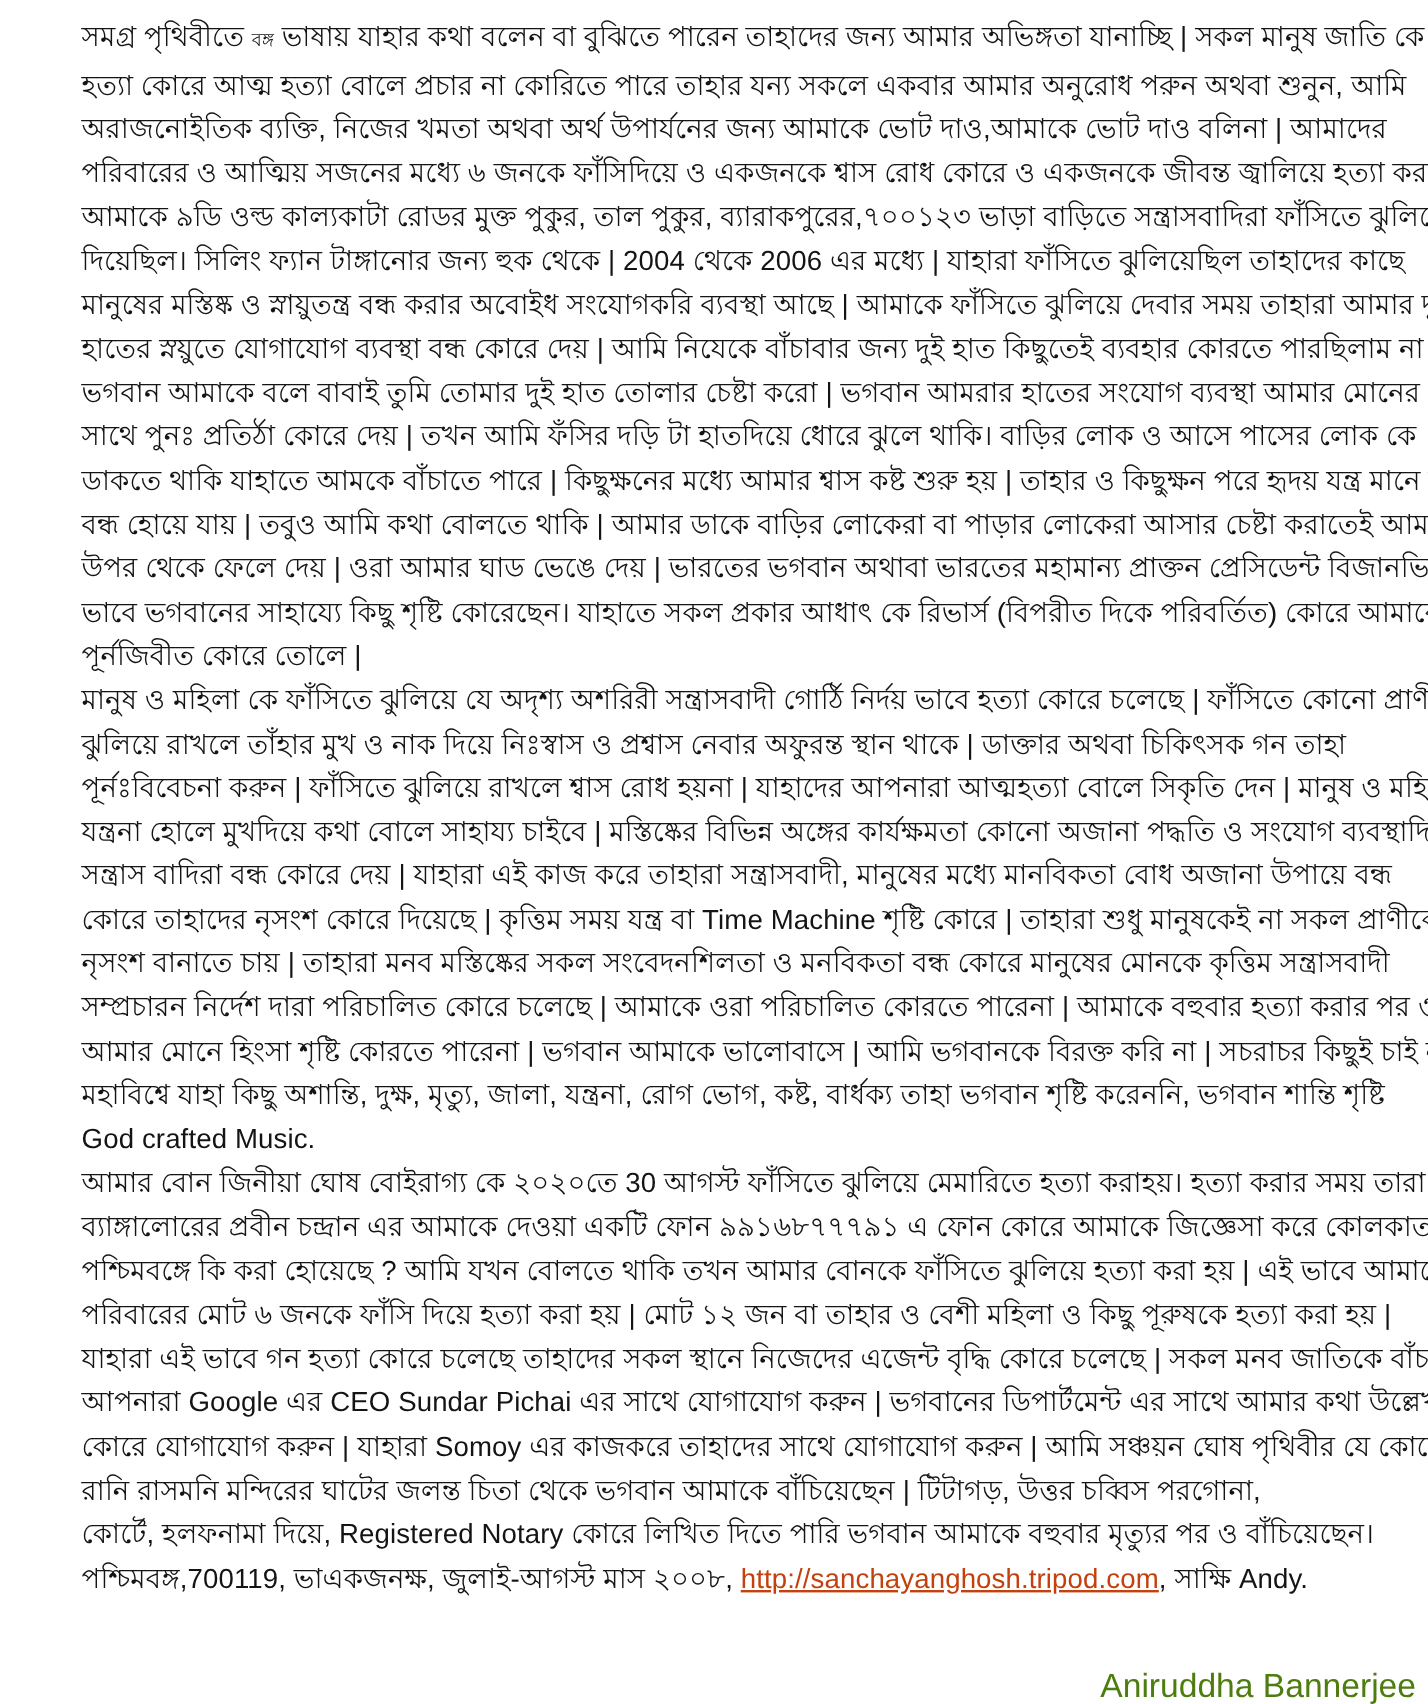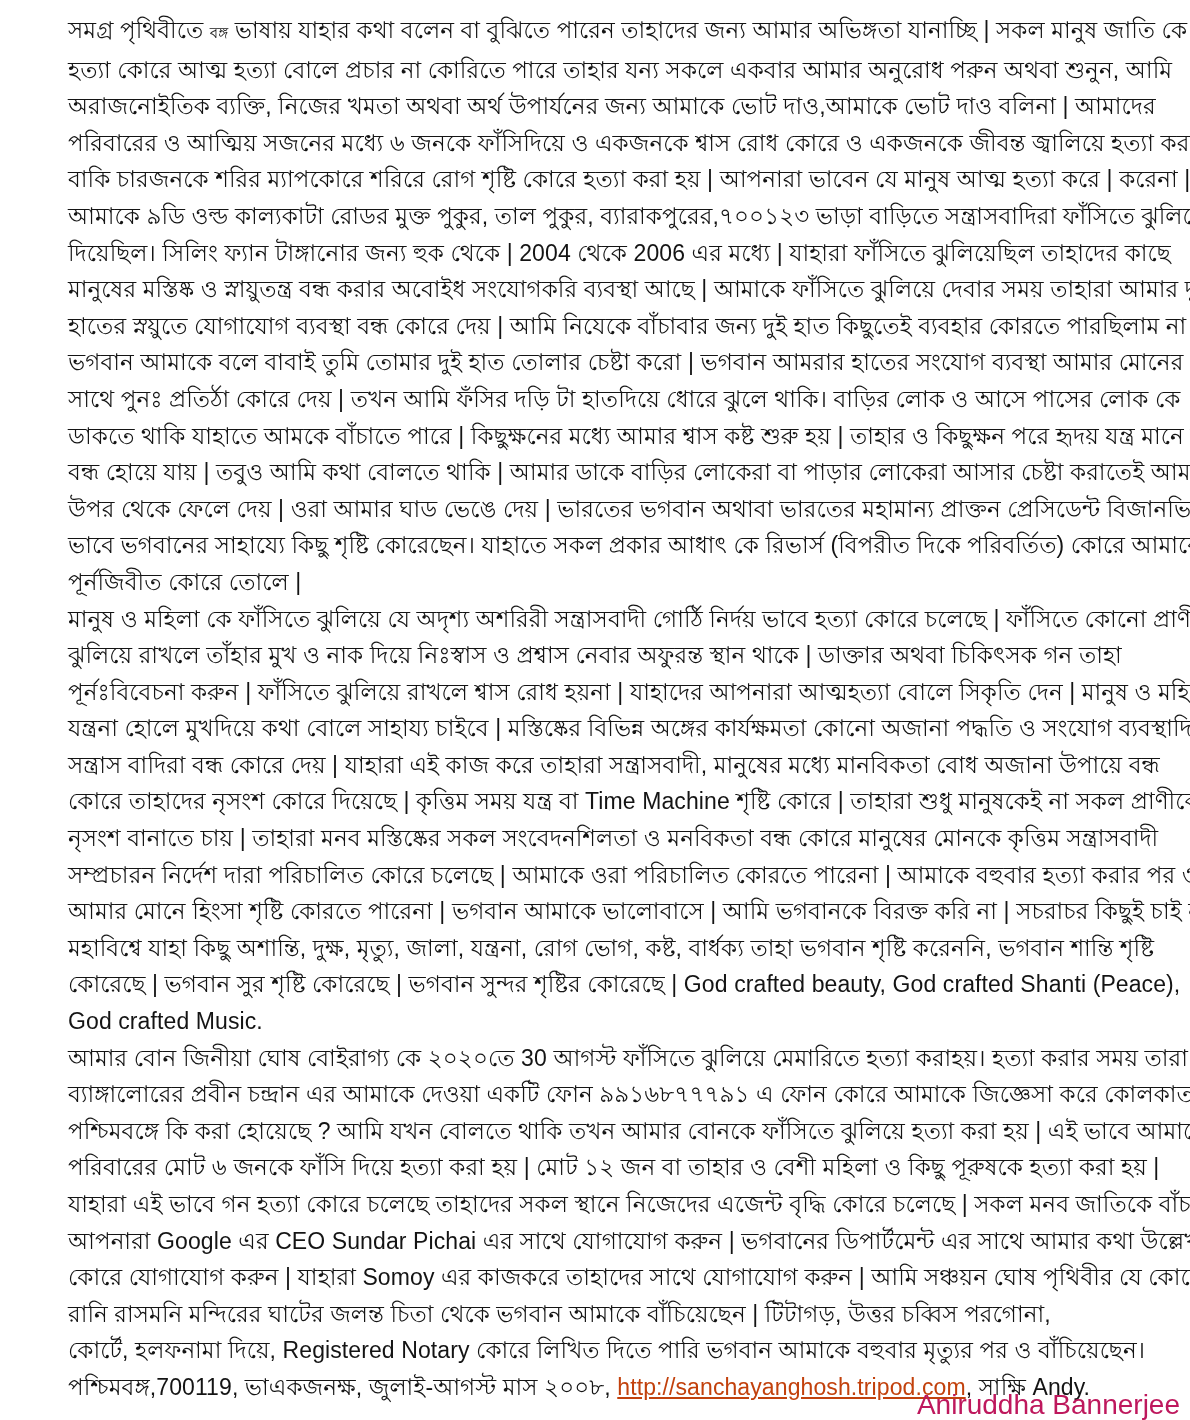--- a/index.html
+++ b/index.html
@@ -44,21 +44,20 @@
 </head>
 <body>
 
 <div class="page">
 
   <p class="line"><span>সমগ্র পৃথিবীতে </span><span class="small-word">বঙ্গ</span><span> ভাষায় যাহার কথা বলেন বা বুঝিতে পারেন তাহাদের জন্য আমার অভিঙ্গতা যানাচ্ছি | সকল মানুষ জাতি কে</span></p>
 
   <p class="line">হত্যা কোরে আত্ম হত্যা বোলে প্রচার না কোরিতে পারে তাহার যন্য সকলে একবার আমার অনুরোধ পরুন অথবা শুনুন, আমি</p>
   <p class="line">অরাজনোইতিক ব্যক্তি, নিজের খমতা অথবা অর্থ উপার্যনের জন্য আমাকে ভোট দাও,আমাকে ভোট দাও বলিনা | আমাদের</p>
   <p class="line">পরিবারের ও আত্মিয় সজনের মধ্যে ৬ জনকে ফাঁসিদিয়ে ও একজনকে শ্বাস রোধ কোরে ও একজনকে জীবন্ত জ্বালিয়ে হত্যা করাহয় |</p>
-  <p class="line">বাকি চারজনকে শরির ম্যাপকোরে শরিরে রোগ শৃষ্টি কোরে হত্যা করা হয় | আপনারা ভাবেন যে মানুষ আত্ম হত্যা করে | করেনা |</p>
   <p class="line">আমাকে ৯ডি ওল্ড কাল্যকাটা রোডর মুক্ত পুকুর, তাল পুকুর, ব্যারাকপুরের,৭০০১২৩ ভাড়া বাড়িতে সন্ত্রাসবাদিরা ফাঁসিতে ঝুলিয়ে</p>
   <p class="line">দিয়েছিল। সিলিং ফ্যান টাঙ্গানোর জন্য হুক থেকে | 2004 থেকে 2006 এর মধ্যে | যাহারা ফাঁসিতে ঝুলিয়েছিল তাহাদের কাছে</p>
   <p class="line">মানুষের মস্তিষ্ক ও স্নায়ুতন্ত্র বন্ধ করার অবোইধ সংযোগকরি ব্যবস্থা আছে | আমাকে ফাঁসিতে ঝুলিয়ে দেবার সময় তাহারা আমার দুই</p>
   <p class="line">হাতের স্নয়ুতে যোগাযোগ ব্যবস্থা বন্ধ কোরে দেয় | আমি নিযেকে বাঁচাবার জন্য দুই হাত কিছুতেই ব্যবহার কোরতে পারছিলাম না |</p>
   <p class="line">ভগবান আমাকে বলে বাবাই তুমি তোমার দুই হাত তোলার চেষ্টা করো | ভগবান আমরার হাতের সংযোগ ব্যবস্থা আমার মোনের</p>
   <p class="line">সাথে পুনঃ প্রতির্ঠা কোরে দেয় | তখন আমি ফঁসির দড়ি টা হাতদিয়ে ধোরে ঝুলে থাকি।  বাড়ির লোক ও আসে পাসের লোক কে</p>
   <p class="line">ডাকতে থাকি যাহাতে আমকে বাঁচাতে পারে | কিছুক্ষনের মধ্যে আমার শ্বাস কষ্ট শুরু হয় | তাহার ও কিছুক্ষন পরে হৃদয় যন্ত্র মানে হার্ট</p>
   <p class="line">বন্ধ হোয়ে যায় | তবুও আমি কথা বোলতে থাকি | আমার ডাকে বাড়ির লোকেরা বা পাড়ার লোকেরা আসার চেষ্টা করাতেই আমাকে</p>
   <p class="line">উপর থেকে ফেলে দেয় | ওরা আমার ঘাড ভেঙে দেয় | ভারতের ভগবান অথাবা ভারতের মহামান্য প্রাক্তন প্রেসিডেন্ট বিজানভিত্তিক</p>
   <p class="line">ভাবে ভগবানের সাহায্যে কিছু শৃষ্টি কোরেছেন।  যাহাতে সকল প্রকার আধাৎ কে রিভার্স (বিপরীত দিকে পরিবর্তিত) কোরে আমাকে</p>
@@ -66,29 +65,28 @@
   <p class="line">মানুষ ও মহিলা কে ফাঁসিতে ঝুলিয়ে যে অদৃশ্য অশরিরী সন্ত্রাসবাদী গোর্ঠি নির্দয় ভাবে হত্যা কোরে চলেছে | ফাঁসিতে কোনো প্রাণীকে</p>
   <p class="line">ঝুলিয়ে রাখলে তাঁহার মুখ ও নাক দিয়ে নিঃস্বাস ও প্রশ্বাস নেবার অফুরন্ত স্থান থাকে | ডাক্তার অথবা চিকিৎসক গন তাহা</p>
   <p class="line">পূর্নঃবিবেচনা করুন | ফাঁসিতে ঝুলিয়ে রাখলে শ্বাস রোধ হয়না | যাহাদের আপনারা আত্মহত্যা বোলে সিকৃতি দেন | মানুষ ও মহিলা</p>
   <p class="line">যন্ত্রনা হোলে মুখদিয়ে কথা বোলে সাহায্য চাইবে | মস্তিষ্কের বিভিন্ন  অঙ্গের কার্যক্ষমতা কোনো অজানা পদ্ধতি ও সংযোগ ব্যবস্থাদিয়ে</p>
   <p class="line">সন্ত্রাস বাদিরা বন্ধ কোরে দেয় |  যাহারা এই কাজ করে তাহারা সন্ত্রাসবাদী,  মানুষের মধ্যে মানবিকতা বোধ অজানা উপায়ে বন্ধ</p>
   <p class="line">কোরে তাহাদের নৃসংশ কোরে দিয়েছে | কৃত্তিম সময় যন্ত্র বা Time Machine শৃষ্টি কোরে | তাহারা শুধু মানুষকেই না সকল প্রাণীকে</p>
   <p class="line">নৃসংশ বানাতে চায় | তাহারা মনব মস্তিষ্কের সকল সংবেদনশিলতা ও মনবিকতা বন্ধ কোরে মানুষের মোনকে কৃত্তিম সন্ত্রাসবাদী</p>
   <p class="line">সম্প্রচারন নির্দেশ দারা পরিচালিত কোরে চলেছে | আমাকে ওরা পরিচালিত কোরতে পারেনা | আমাকে বহুবার হত্যা করার পর ও</p>
   <p class="line">আমার মোনে হিংসা শৃষ্টি কোরতে পারেনা | ভগবান আমাকে ভালোবাসে | আমি ভগবানকে বিরক্ত করি না | সচরাচর কিছুই চাই না |</p>
   <p class="line">মহাবিশ্বে যাহা কিছু অশান্তি, দুক্ষ, মৃত্যু, জালা, যন্ত্রনা, রোগ ভোগ, কষ্ট, বার্ধক্য তাহা ভগবান শৃষ্টি করেননি, ভগবান শান্তি শৃষ্টি</p>
-  <p class="line">কোরেছে | ভগবান সুর শৃষ্টি কোরেছে | ভগবান সুন্দর শৃষ্টির কোরেছে | God crafted beauty, God crafted Shanti (Peace),</p>
   <p class="line">God crafted Music.</p>
   <p class="line">আমার বোন জিনীয়া ঘোষ বোইরাগ্য কে ২০২০তে 30 আগস্ট ফাঁসিতে ঝুলিয়ে মেমারিতে হত্যা করাহয়। হত্যা করার সময় তারা</p>
   <p class="line">ব্যাঙ্গালোরের প্রবীন চন্দ্রান এর আমাকে  দেওয়া একটি ফোন ৯৯১৬৮৭৭৭৯১ এ ফোন কোরে আমাকে জিজ্ঞেসা করে কোলকাতাই ও</p>
   <p class="line">পশ্চিমবঙ্গে কি করা হোয়েছে ? আমি যখন বোলতে থাকি তখন আমার বোনকে ফাঁসিতে ঝুলিয়ে হত্যা করা হয় | এই ভাবে আমাদের</p>
   <p class="line">পরিবারের মোট ৬ জনকে ফাঁসি দিয়ে হত্যা করা হয় | মোট ১২ জন বা তাহার ও বেশী মহিলা ও কিছু পূরুষকে হত্যা করা হয় |</p>
   <p class="line">যাহারা এই ভাবে গন হত্যা কোরে চলেছে তাহাদের সকল স্থানে নিজেদের এজেন্ট বৃদ্ধি কোরে চলেছে | সকল মনব জাতিকে বাঁচাতে</p>
   <p class="line">আপনারা Google এর CEO Sundar Pichai এর সাথে যোগাযোগ করুন | ভগবানের ডিপার্টমেন্ট এর সাথে আমার কথা উল্লেখ</p>
   <p class="line">কোরে যোগাযোগ করুন | যাহারা Somoy এর কাজকরে তাহাদের সাথে যোগাযোগ করুন | আমি সঞ্চয়ন ঘোষ পৃথিবীর যে কোনো</p>
   <p class="line">রানি রাসমনি মন্দিরের ঘাটের জলন্ত চিতা থেকে ভগবান আমাকে বাঁচিয়েছেন | টিটাগড়, উত্তর চব্বিস পরগোনা,</p>
   <p class="line">কোর্টে, হলফনামা দিয়ে, Registered Notary কোরে লিখিত দিতে পারি ভগবান আমাকে বহুবার মৃত্যুর পর ও বাঁচিয়েছেন।</p>
 
   <p class="line"><span>পশ্চিমবঙ্গ,700119, ভাএকজনক্ষ, জুলাই-আগস্ট মাস ২০০৮, </span><a class="doc-link" style="color: #c2410c;">http://sanchayanghosh.tripod.com</a><span>, সাক্ষি Andy.</span></p>
 
-  <div class="signature" style="color: #be185d;">Aniruddha Bannerjee</div>
+  <div class="signature" style="color: #4d7c0f;">Aniruddha Bannerjee</div>
 
 </div>
 
 </body></html>

